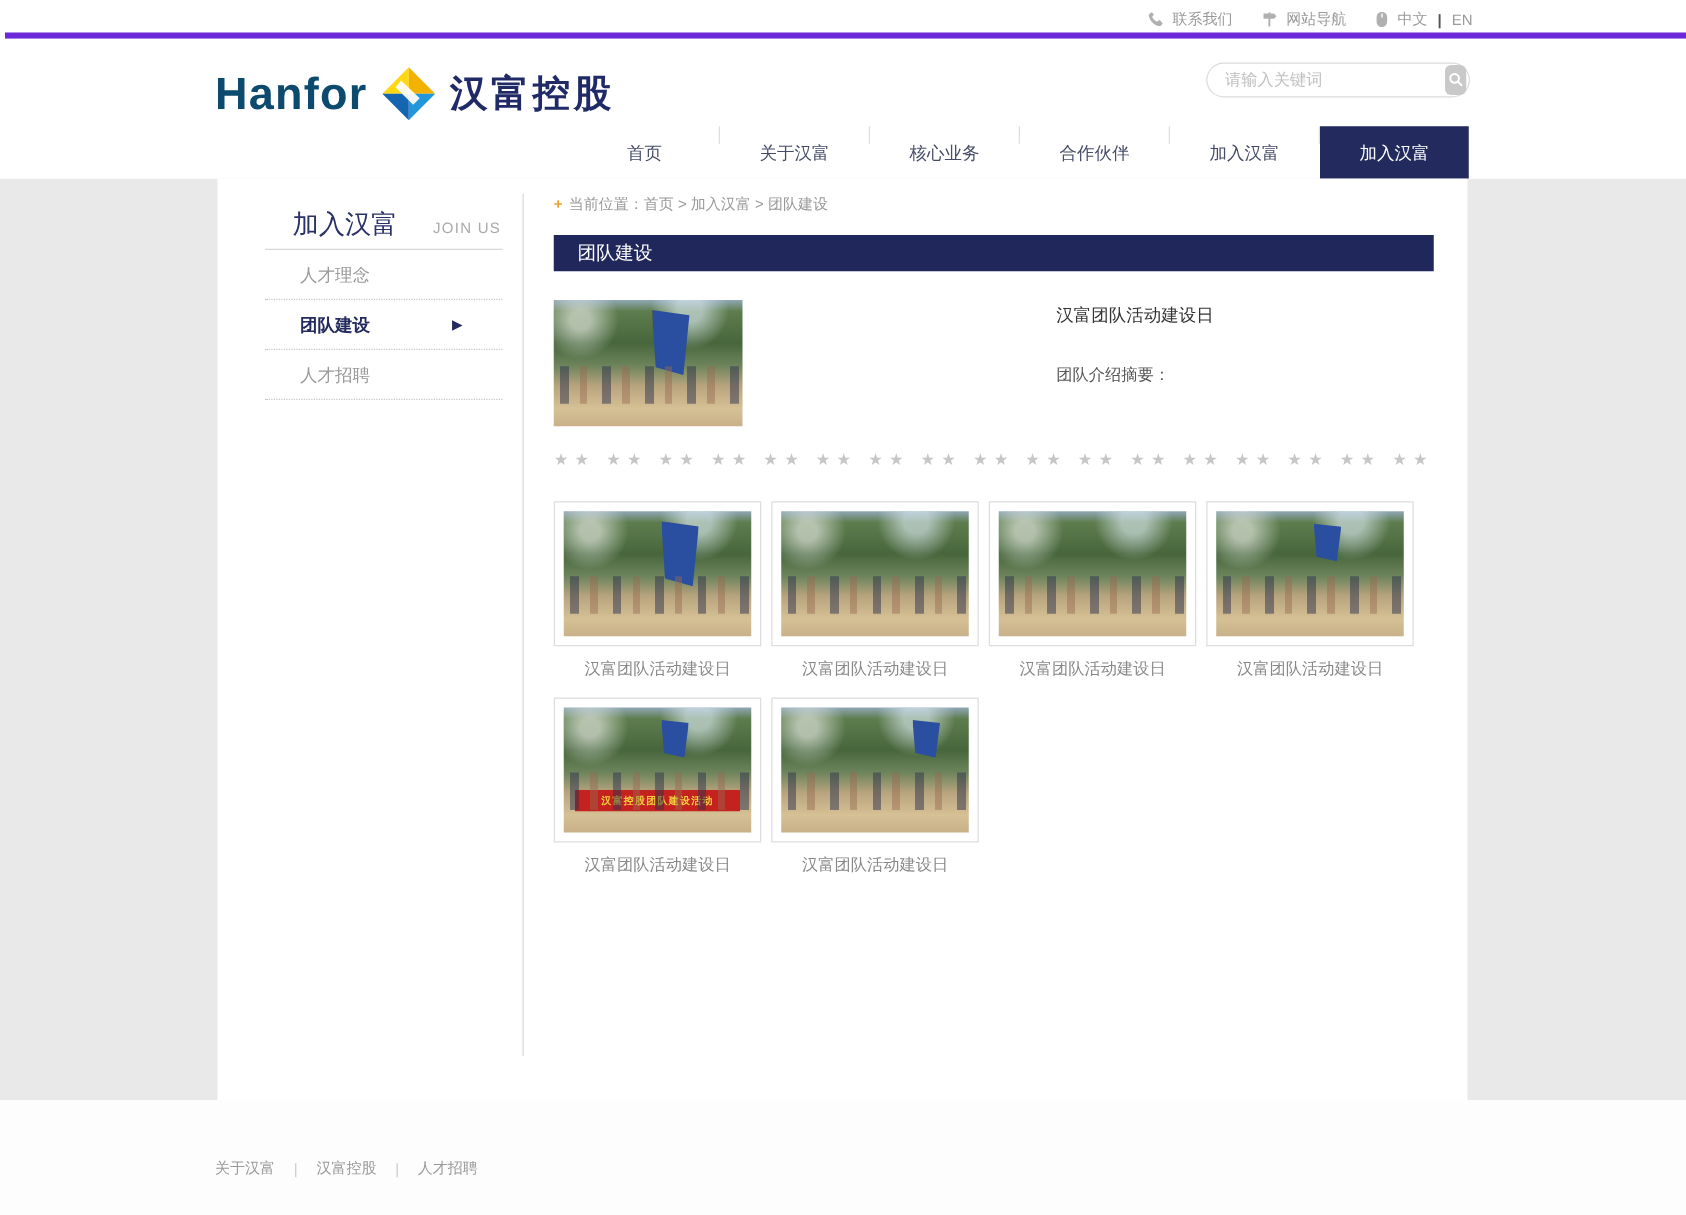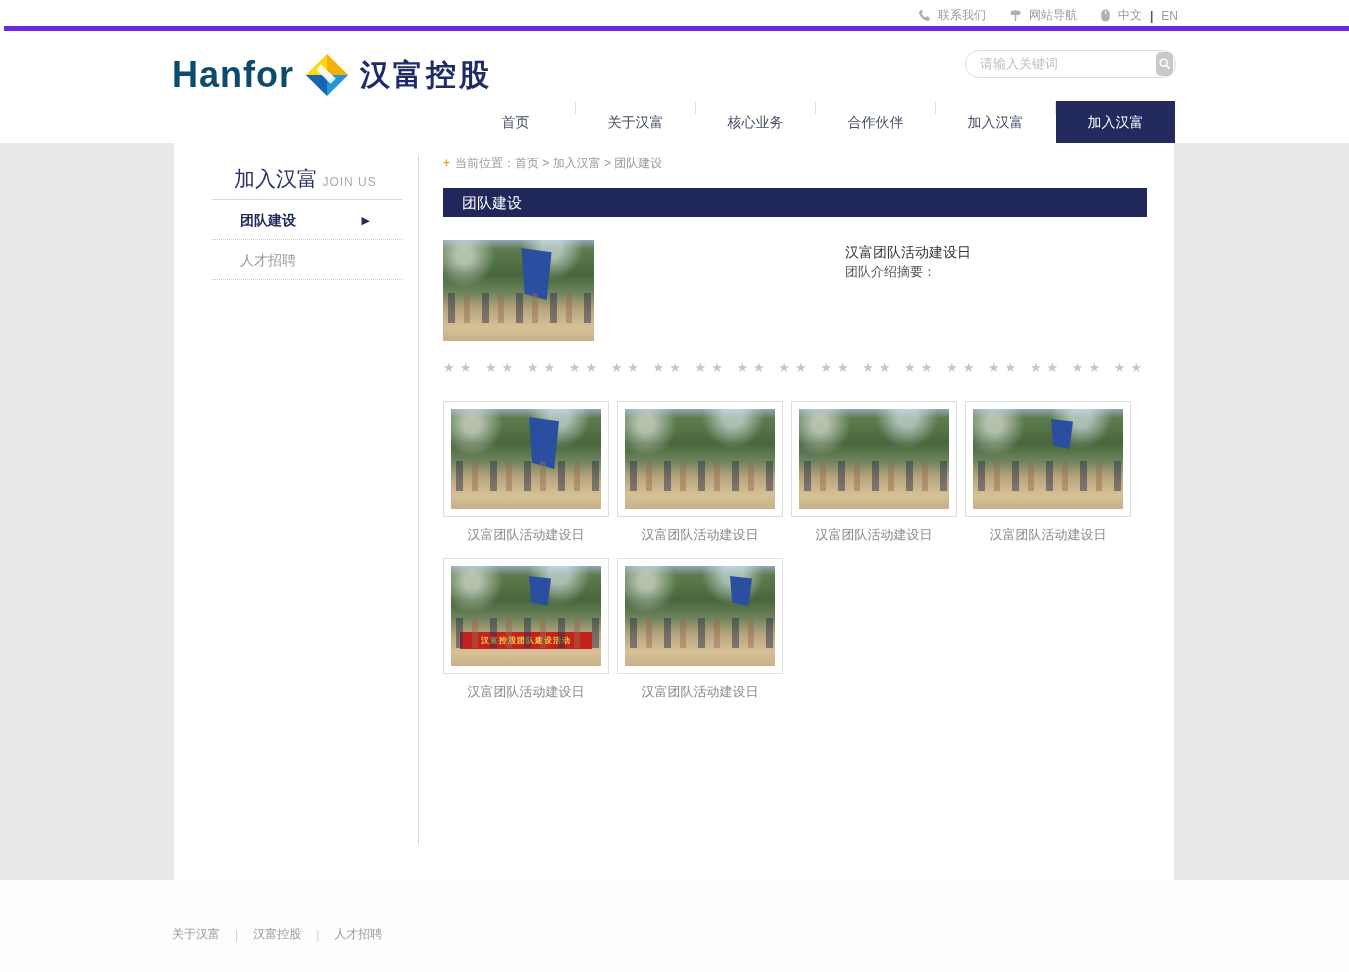--- a/index.html
+++ b/index.html
@@ -36,39 +36,39 @@
   .nav-sep { width:1px; height:14px; background:#dedede; }
 
   
   .page-band { position:absolute; top:143px; left:0; width:100%; height:737px; background:#e9e9e9; }
   .panel { position:absolute; top:143px; left:174px; width:1000px; height:737px; background:#fff; }
 
   
   .sidebar { position:absolute; left:0; top:0; width:244px; }
   .sb-head { position:absolute; left:60px; top:22px; white-space:nowrap; }
   .sb-title { font-size:21px; color:#2a3166; }
-  .sb-sub { font-size:12px; color:#aaa; margin-left:0; letter-spacing:1px; }
+  .sb-sub { font-size:12px; color:#aaa; margin-left:24px; letter-spacing:1px; }
   .sb-rule { position:absolute; left:38px; top:56px; width:190px; height:1px; background:#d8d8d8; }
   .sb-list { position:absolute; left:38px; top:57px; width:190px; }
   .sb-item { height:40px; line-height:40px; padding-left:28px; font-size:14px; color:#999;
     border-bottom:1px dotted #c9c9c9; cursor:pointer; position:relative; }
   .sb-item.active { color:#232a5e; font-weight:bold; }
   .sb-item .arrow { position:absolute; right:32px; top:0; color:#232a5e; font-size:11px; }
   .vdiv { position:absolute; left:244px; top:12px; width:1px; height:690px; background:#d9d9d9; }
 
   
   .main { position:absolute; left:269px; top:0; width:704px; }
   .crumb { position:absolute; left:0; top:12px; font-size:12px; color:#999; }
   .crumb .plus { color:#f0a030; margin-right:5px; font-weight:bold; }
   .titlebar { position:absolute; left:0; top:45px; width:704px; height:29px; background:#20275a;
     color:#fff; font-size:15px; line-height:29px; padding-left:19px; }
 
   .featured-photo { position:absolute; left:0; top:97px; width:151px; height:101px; }
   .featured-text { position:absolute; left:402px; top:100px; font-size:14px; color:#333; line-height:19px; }
-  .featured-text .sub { font-size:13px; color:#555; }
+  .featured-text .sub { font-size:13px; color:#555;margin-top:28px; }
 
   .ornament { position:absolute; left:0; top:216px; width:704px; height:18px; overflow:hidden;
     white-space:nowrap; color:#c6c6c6; font-size:13px; letter-spacing:5px; line-height:18px; }
 
   .grid { position:absolute; left:0; top:258px; width:712px; display:flex; flex-wrap:wrap; }
   .cell { width:166px; margin-right:8px; margin-bottom:14px; }
   .card { width:166px; height:116px; background:#fff; border:1px solid #ddd; padding:7px; }
   .caption { margin-top:9px; height:18px; text-align:center; font-size:13px; color:#888; }
 
   
@@ -171,20 +171,23 @@
 
   <div class="panel">
 
     <aside class="sidebar">
       <div class="sb-head">
         <span class="sb-title">加入汉富</span>
         <span class="sb-sub">JOIN US</span>
       </div>
       <div class="sb-rule"></div>
       <div class="sb-list">
+        <div class="sb-item">
+          <span>人才理念</span>
+        </div>
         <div class="sb-item active">
           <span>团队建设</span>
           <span class="arrow">▶</span>
         </div>
         <div class="sb-item">
           <span>人才招聘</span>
         </div>
       </div>
     </aside>
 

